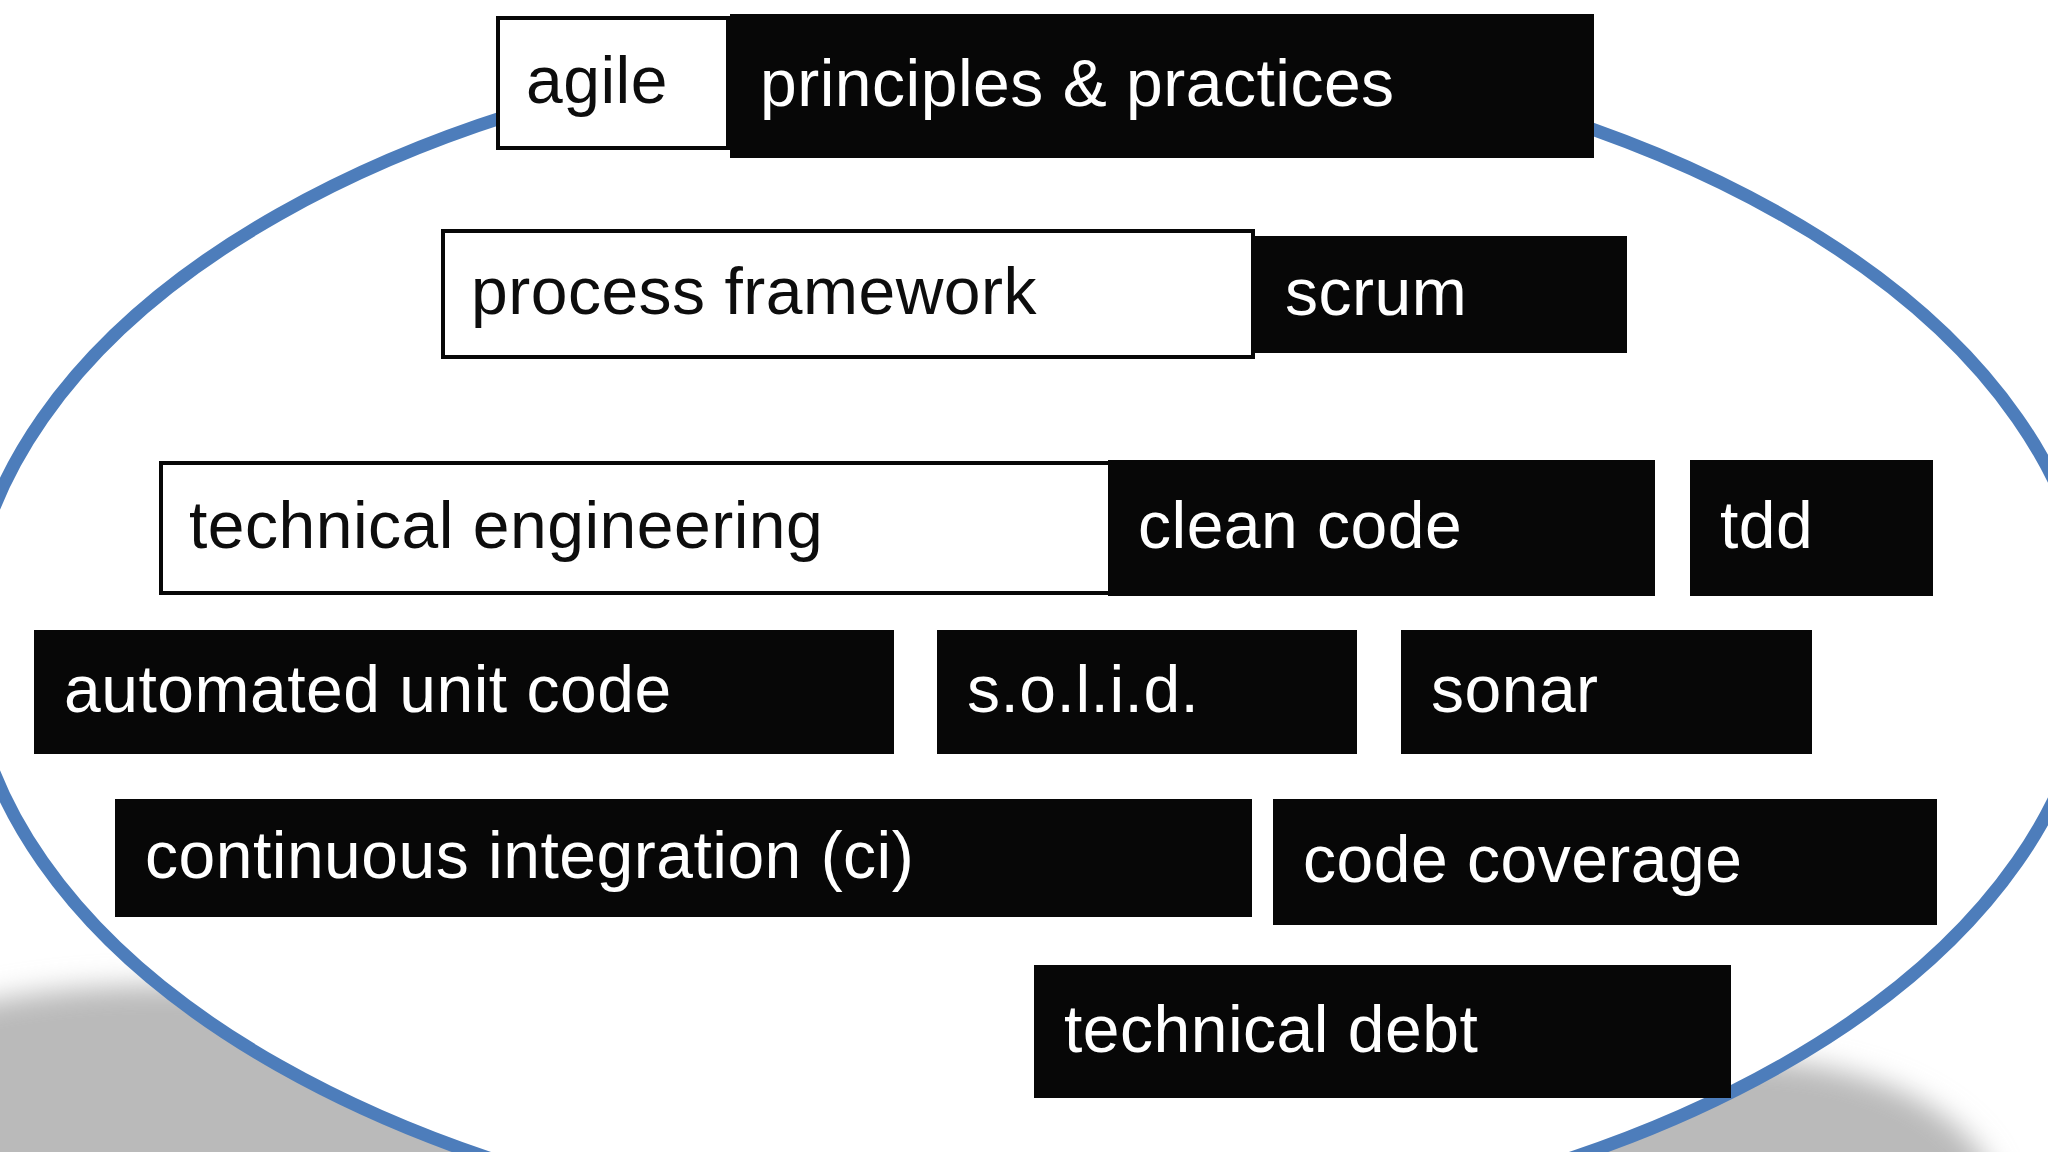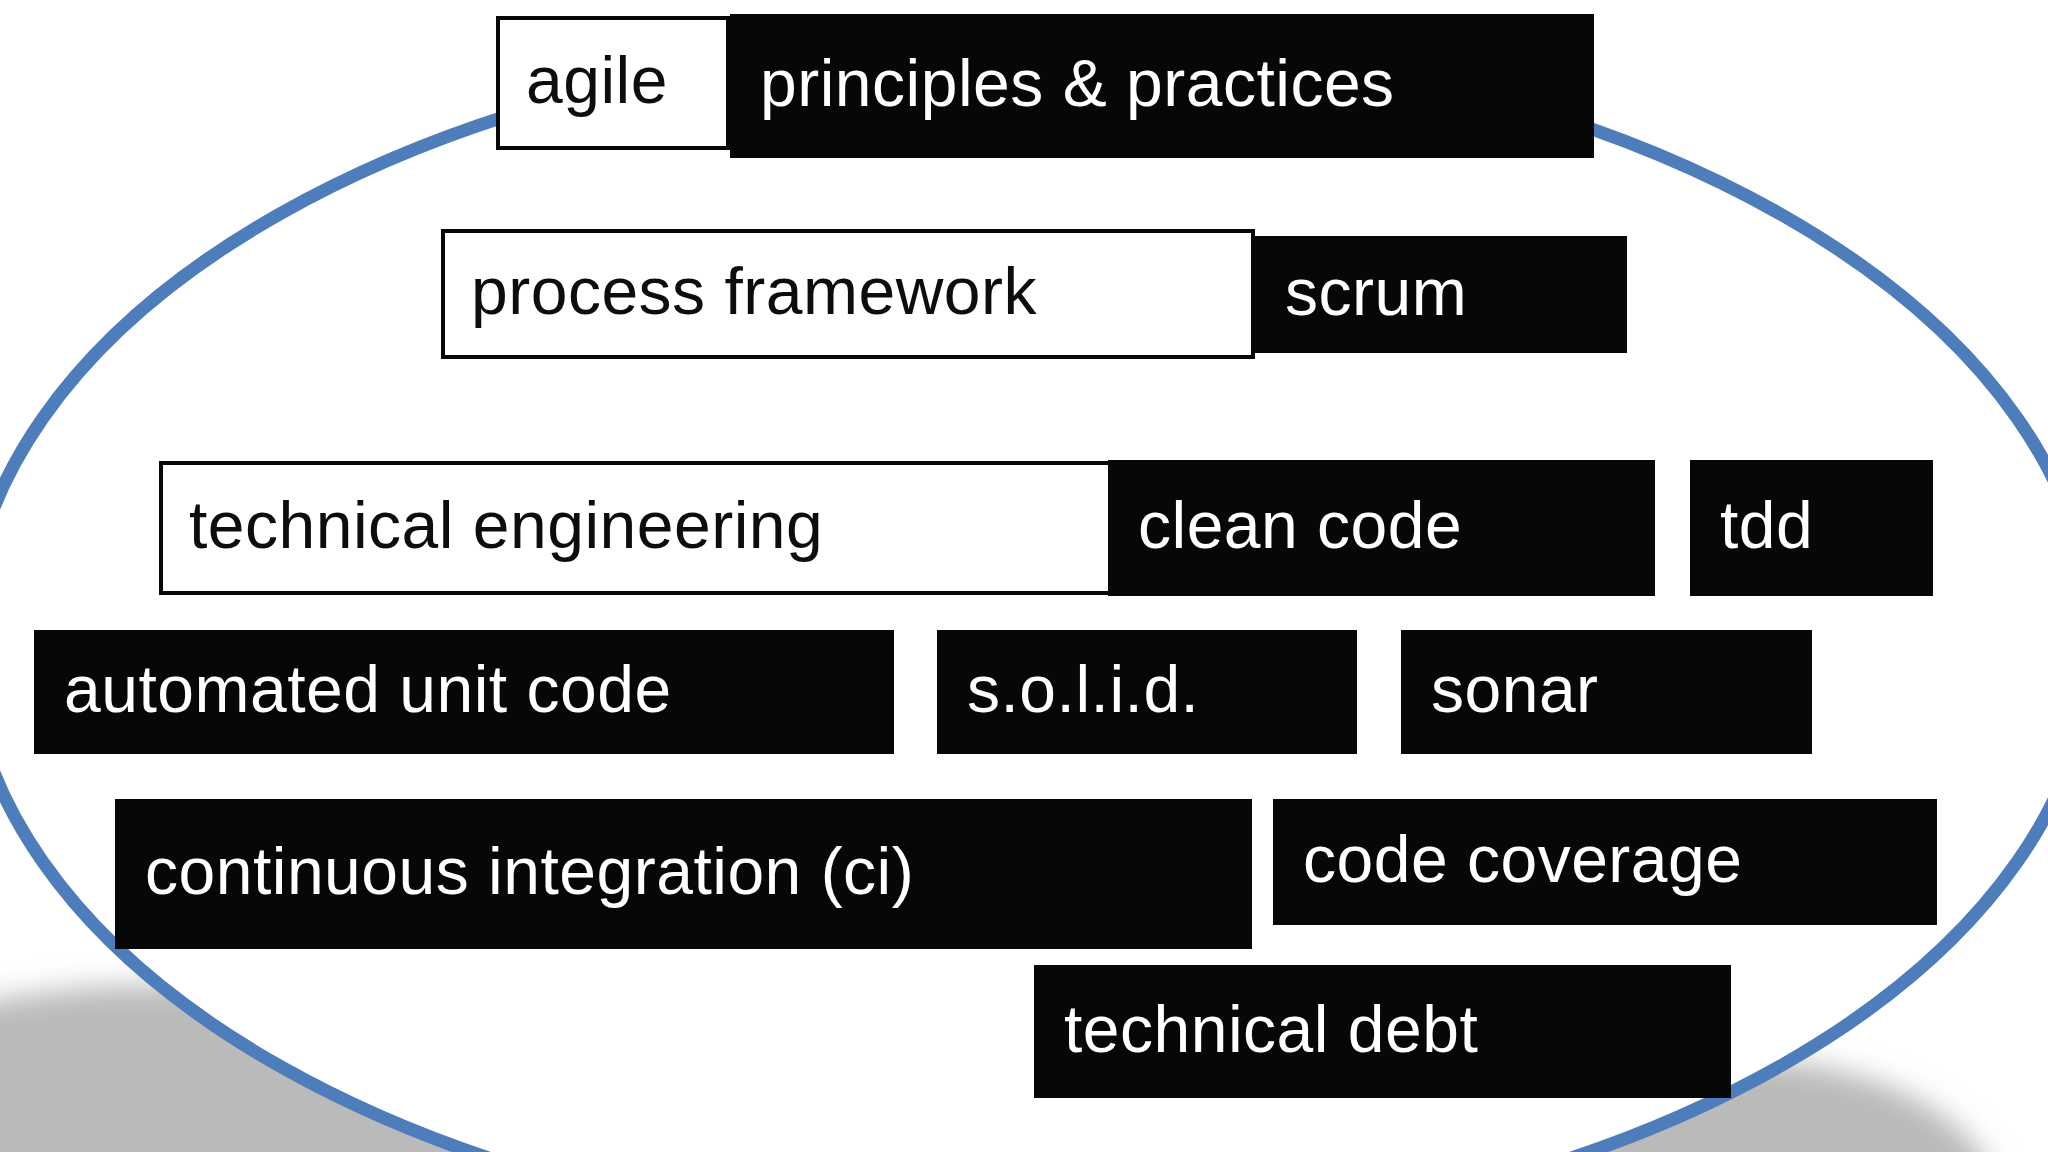--- a/index.html
+++ b/index.html
@@ -74,18 +74,18 @@
   <div class="box box--black" style="left:1255px; top:236px; width:372px; height:117px;">scrum</div>
 
   <div class="box box--white" style="left:159px; top:461px; width:1014px; height:134px;">technical engineering</div>
   <div class="box box--black" style="left:1108px; top:460px; width:547px; height:136px;">clean code</div>
   <div class="box box--black" style="left:1690px; top:460px; width:243px; height:136px;">tdd</div>
 
   <div class="box box--black" style="left:34px; top:630px; width:860px; height:124px;">automated unit code</div>
   <div class="box box--black" style="left:937px; top:630px; width:420px; height:124px;">s.o.l.i.d.</div>
   <div class="box box--black" style="left:1401px; top:630px; width:411px; height:124px;">sonar</div>
 
-  <div class="box box--black" style="left:115px; top:799px; width:1137px; height:150px;">continuous integration (ci)</div>
+  <div class="box box--black" style="left:115px; top:799px; width:1137px; height:118px;">continuous integration (ci)</div>
   <div class="box box--black" style="left:1273px; top:799px; width:664px; height:126px;">code coverage</div>
 
   <div class="box box--black" style="left:1034px; top:965px; width:697px; height:133px;">technical debt</div>
 
 </div>
 
 </body></html>

